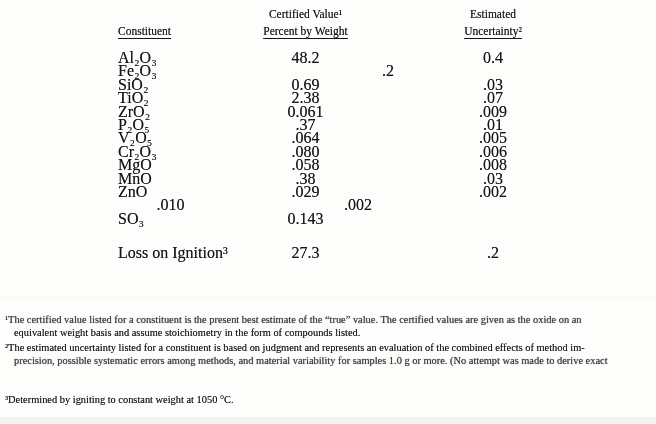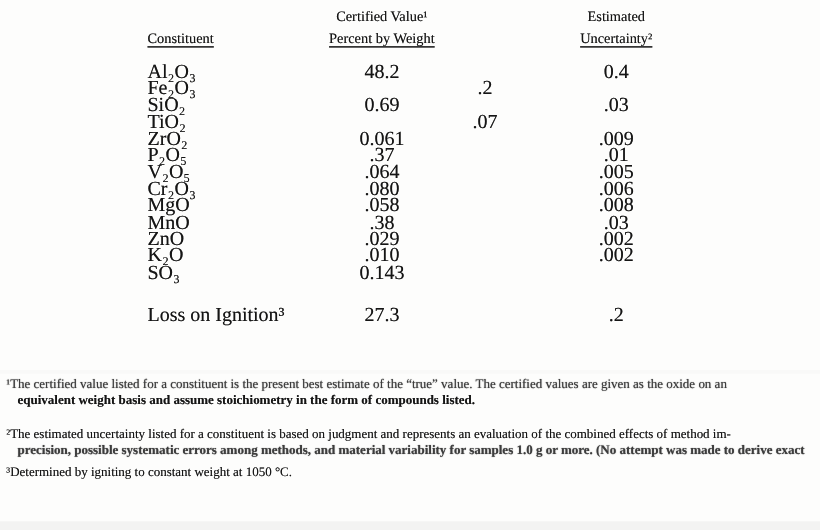--- a/index.html
+++ b/index.html
@@ -29,24 +29,24 @@
 
   
   .footnote {
     position: absolute;
     left: 5px;
     width: 648px;
     font-size: 10.4px;
     line-height: 13px;
   }
   .fn-line { white-space: nowrap; }
-  .fn-cont { padding-left: 9px; font-weight: bold; }
-  .fn1 { top: 301px; }
+  .fn-cont { padding-left: 9px; }
+  .fn1 { top: 313px; }
   .fn2 { top: 341px; }
-  .fn3 { top: 372px; }
+  .fn3 { top: 393px; }
   .faded { color: #3d3d3d; text-shadow: 0 0 0.8px rgba(70,70,70,0.85); }
 
   
   .scan-smudge-bottom {
     position: absolute; left: 0; bottom: 0; width: 656px; height: 7px;
     background: rgba(60,60,60,0.05);
   }
   .scan-smudge-mid {
     position: absolute; left: 0; top: 296px; width: 656px; height: 3px;
     background: rgba(60,60,60,0.02);
@@ -80,20 +80,21 @@
         <div class="c1">Fe₂O₃</div>
         <div class="c3">.2</div>
       </div>
       <div class="row">
         <div class="c1">SiO₂</div>
         <div class="c2">0.69</div>
         <div class="c3">.03</div>
       </div>
       <div class="row">
         <div class="c1">TiO₂</div>
+        <div class="c2">2.38</div>
         <div class="c3">.07</div>
       </div>
       <div class="row">
         <div class="c1">ZrO₂</div>
         <div class="c2">0.061</div>
         <div class="c3">.009</div>
       </div>
       <div class="row">
         <div class="c1">P₂O₅</div>
         <div class="c2">.37</div>
@@ -118,21 +119,20 @@
         <div class="c1">MnO</div>
         <div class="c2">.38</div>
         <div class="c3">.03</div>
       </div>
       <div class="row">
         <div class="c1">ZnO</div>
         <div class="c2">.029</div>
         <div class="c3">.002</div>
       </div>
       <div class="row">
-        <div class="c1">K₂O</div>
         <div class="c2">.010</div>
         <div class="c3">.002</div>
       </div>
       <div class="row">
         <div class="c1">SO₃</div>
         <div class="c2">0.143</div>
       </div>
 
       <div class="row row-loss">
         <div class="c1">Loss on Ignition³</div>

